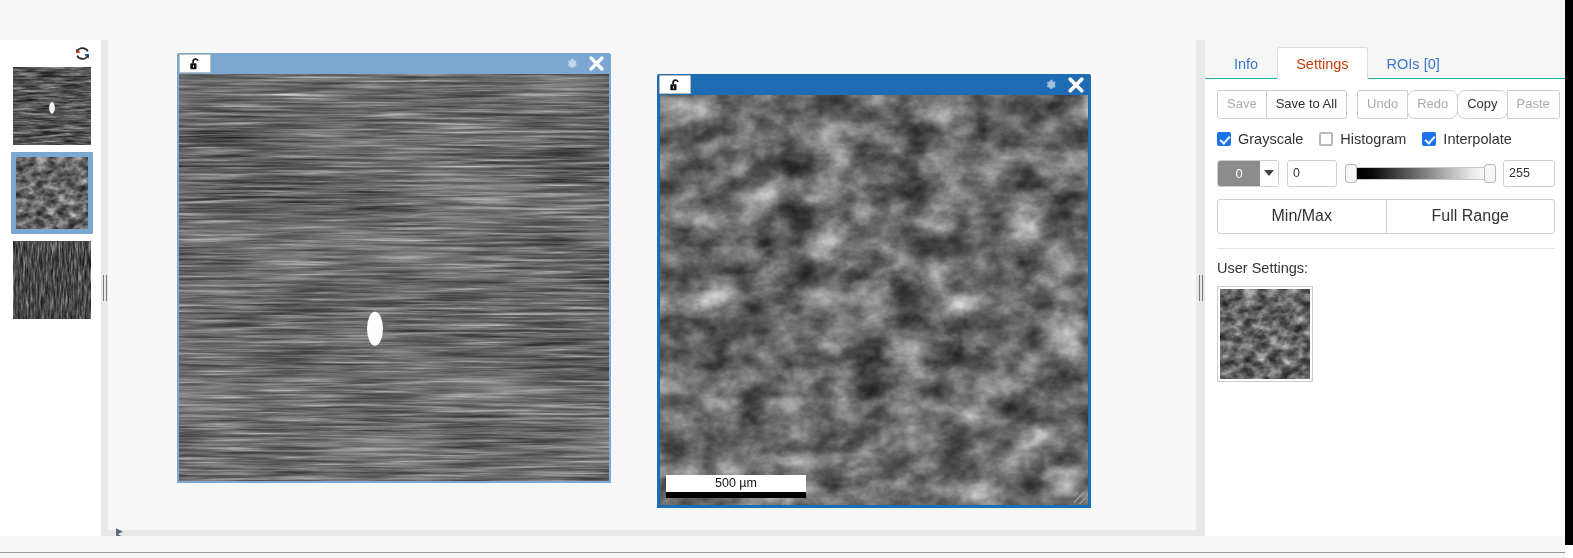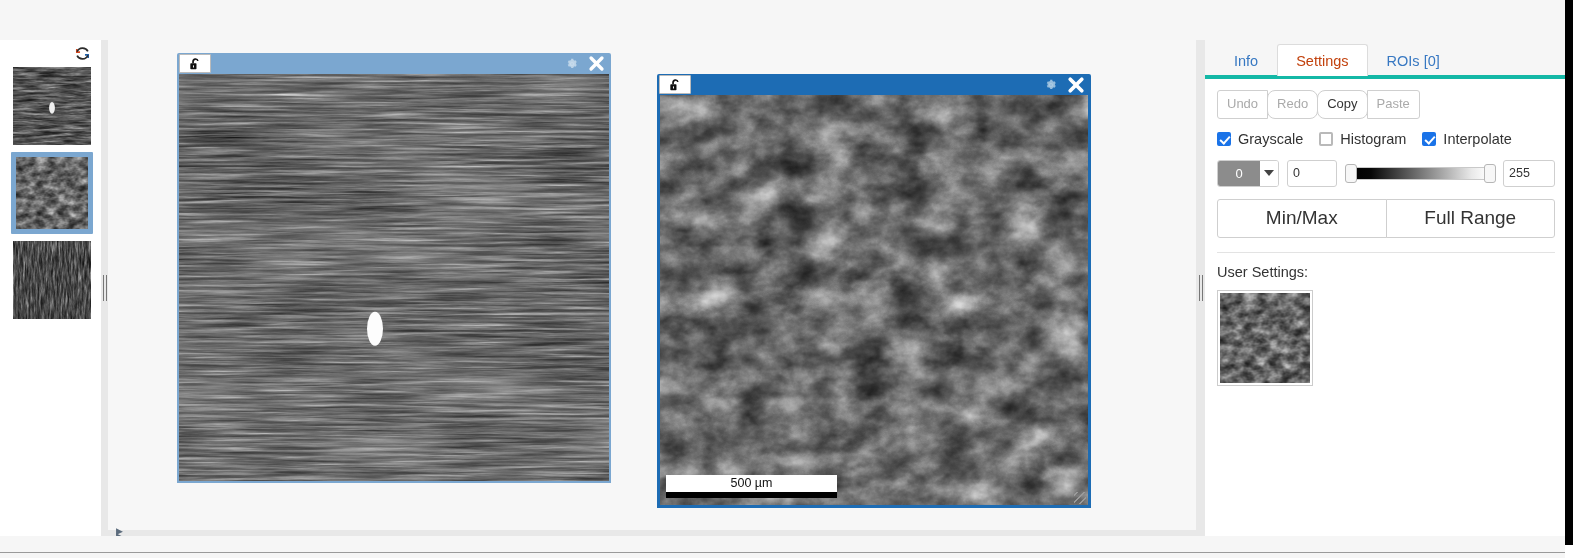--- a/index.html
+++ b/index.html
@@ -104,42 +104,42 @@
   }
   .gear-icon { width: 14px; height: 14px; cursor: pointer; opacity: .92; }
   .close-icon { cursor: pointer; }
   .win-body { position: relative; overflow: hidden; background: #000; }
   .win-inactive .win-body { border: 2px solid #7ba7d0; border-top: none; }
   .win-active   .win-body { border: 3px solid #1d6cb4; border-top: none; }
   .win-img { width: 100%; height: 100%; display: block; }
 
   
   .scalebar {
-    position: absolute; left: 6px; bottom: 7px; width: 171px;
+    position: absolute; left: 6px; bottom: 7px; width: 140px;
   }
   .scalebar-label {
     background: #ffffff; color: #111; font-size: 12.5px; text-align: center;
     padding: 2px 0 3px; line-height: 1;
   }
   .scalebar-bar { height: 6px; background: #000000; }
   .resize-grip {
     position: absolute; right: 2px; bottom: 1px; width: 12px; height: 12px;
     cursor: nwse-resize;
     background:
       repeating-linear-gradient(135deg, transparent 0 2px, #9a9a9a 2px 3px, transparent 3px 5px);
   }
 
   
   .right-panel {
     position: absolute; left: 1205px; top: 40px; width: 360px; height: 496px;
     background: #ffffff;
   }
   .tabs {
     height: 39px; display: flex; align-items: flex-end;
-    background: #f6f6f6; border-bottom: 4px solid #14b8a6;
+    background: #f6f6f6; border-bottom: 1px solid #14b8a6;
     padding-left: 10px;
   }
   .tab {
     font-size: 14.5px; color: #3778c2; padding: 9px 18px 8px;
     cursor: pointer; border: 1px solid transparent; border-bottom: none;
     position: relative; top: 1px; line-height: 1;
   }
   .tab.active {
     color: #c2410c; background: #ffffff;
     border-color: #dcdcdc; border-radius: 3px 3px 0 0;
@@ -198,21 +198,21 @@
   }
   .slider-handle {
     position: absolute; top: 4px; width: 12px; height: 19px;
     background: #f7f7f7; border: 1px solid #b6b6b6; border-radius: 3px;
     cursor: pointer;
   }
   .handle-lo { left: 0px; }
   .handle-hi { left: 139px; }
 
   .range-btns { display: flex; margin-bottom: 14px; }
-  .range-btns .btn { flex: 1; text-align: center; padding: 6px 0; font-size: 19px; }
+  .range-btns .btn { flex: 1; text-align: center; padding: 6px 0; font-size: 16px; }
   .divider { height: 1px; background: #e3e3e3; margin: 0 0 11px 0; }
   .user-settings-label { font-size: 14.5px; color: #333; margin-bottom: 10px; }
   .user-thumb {
     width: 96px; height: 96px; border: 1px solid #cccccc; padding: 2px;
     background: #fff; cursor: pointer;
   }
   .user-name { font-size: 14px; color: #333; margin-top: 9px; }
 
   
   .edge-right { position: absolute; right: 0; top: 0; width: 8px; height: 545px; background: #000000; }
@@ -414,20 +414,24 @@
     <div class="tabs">
       <div class="tab">Info</div>
       <div class="tab active">Settings</div>
       <div class="tab">ROIs [0]</div>
     </div>
 
     <div class="panel-body">
 
       <div class="btn-row">
         <div class="btn-group">
+          <div class="btn disabled">Save</div>
+          <div class="btn">Save to All</div>
+        </div>
+        <div class="btn-group">
           <div class="btn disabled">Undo</div>
           <div class="btn disabled">Redo</div>
           <div class="btn">Copy</div>
           <div class="btn disabled">Paste</div>
         </div>
       </div>
 
       <div class="check-row">
         <div class="chk on"></div>
         <span class="chk-label">Grayscale</span>

